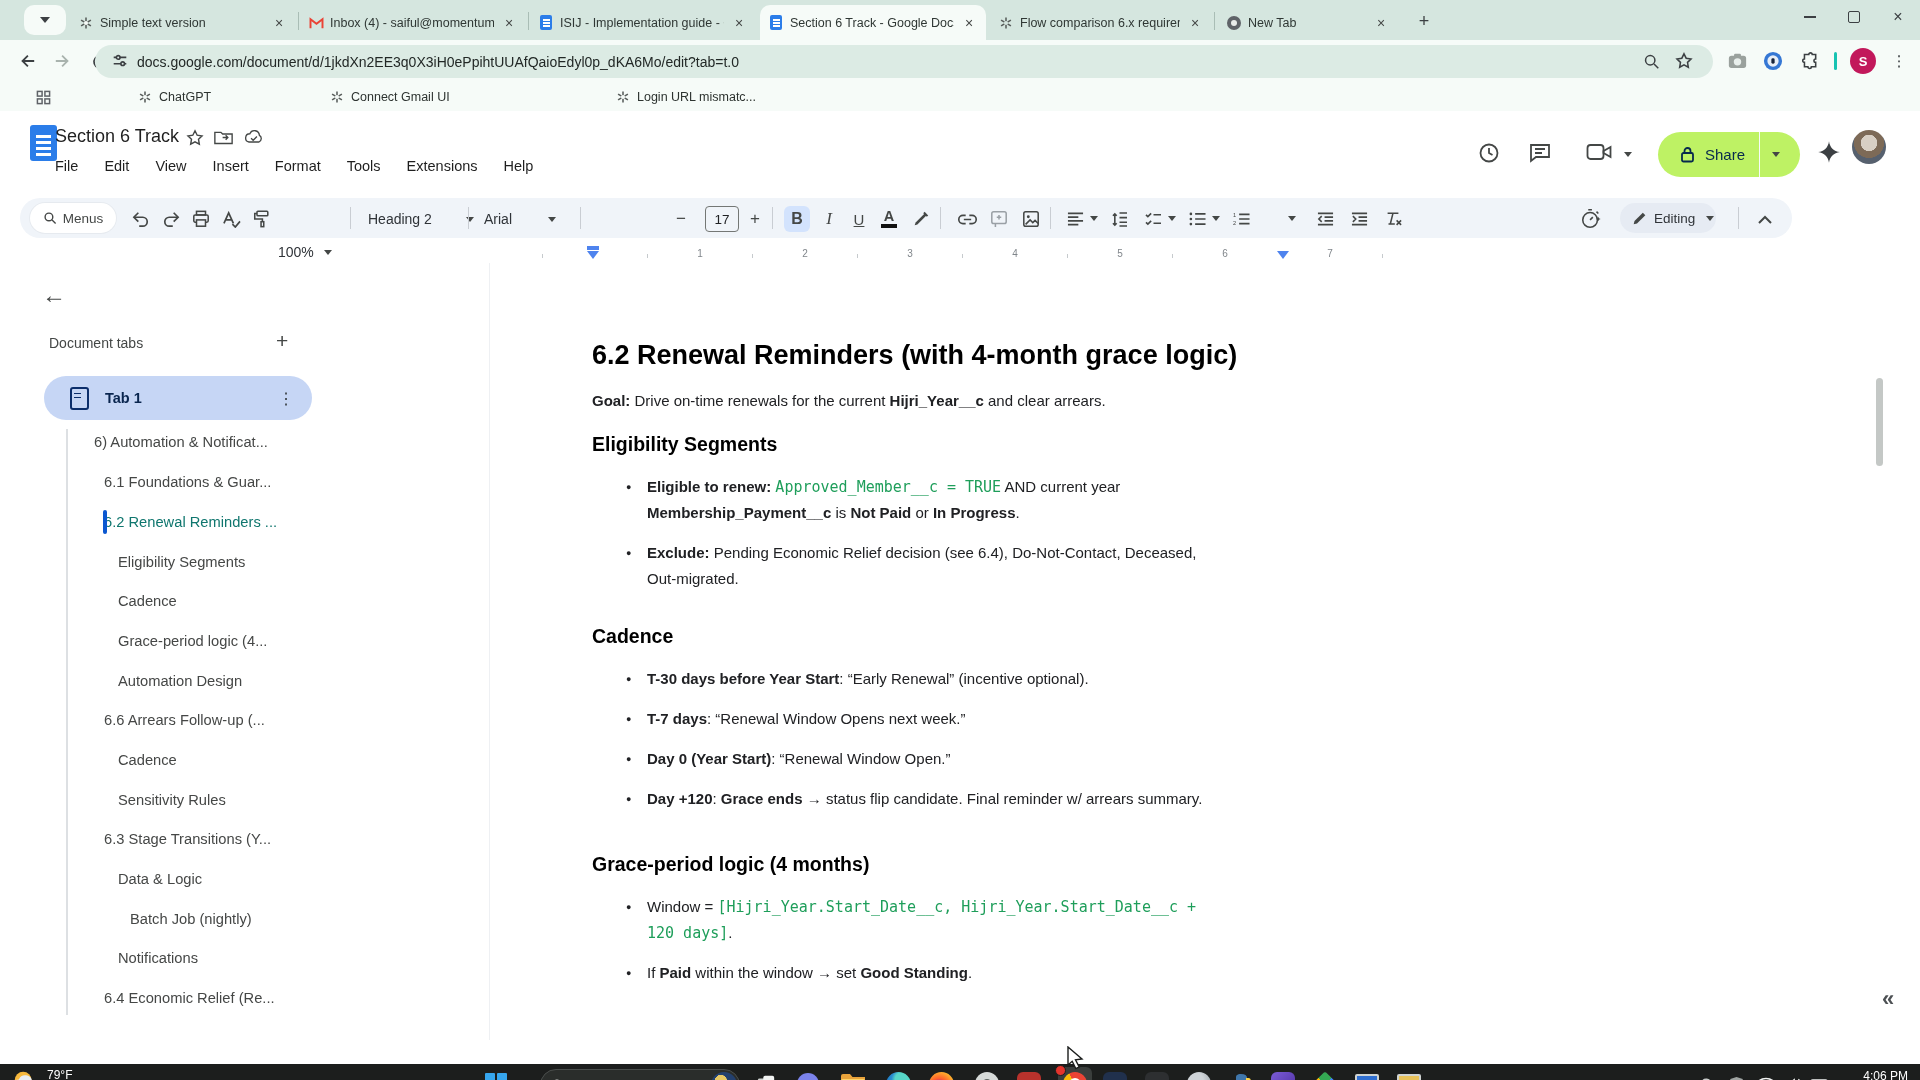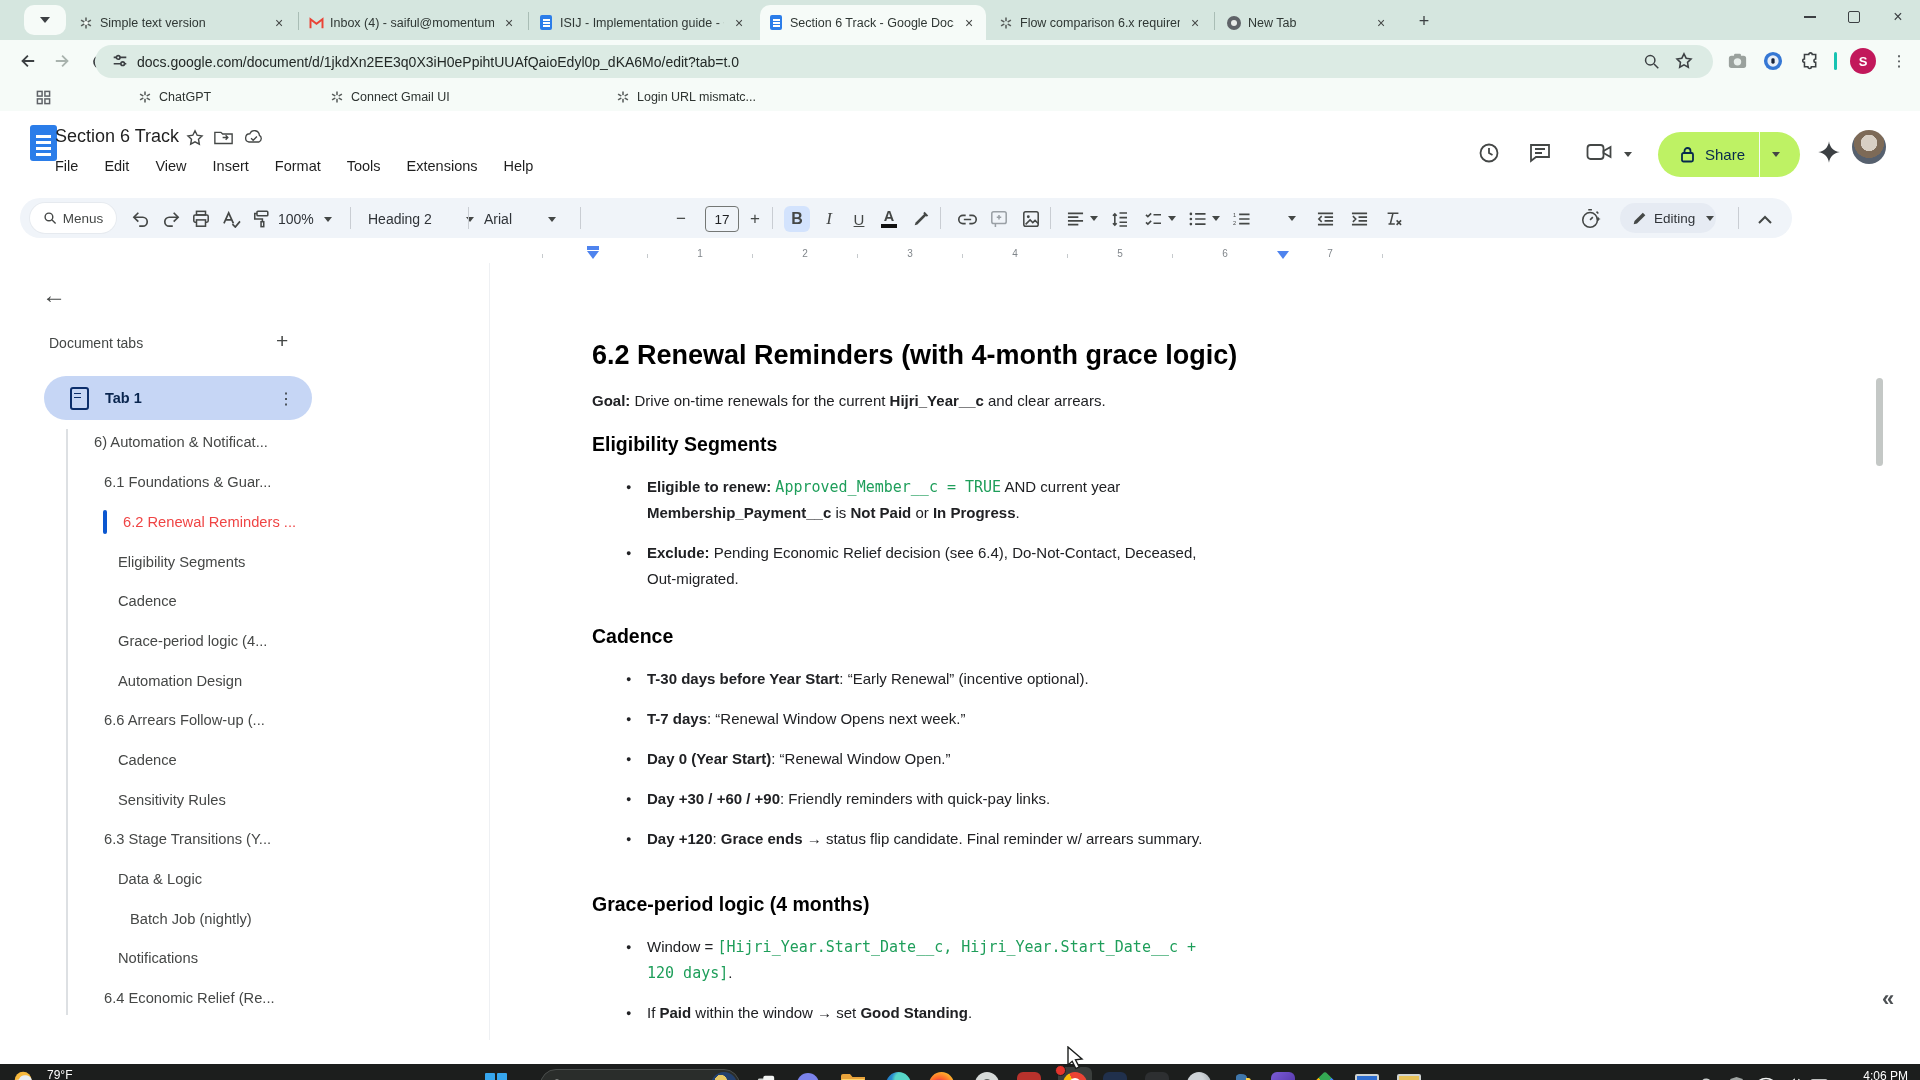--- a/index.html
+++ b/index.html
@@ -82,21 +82,21 @@
   .sb-h{position:absolute;left:49px;top:72px;font-size:14px;color:#444746;}
   .sb-plus{position:absolute;left:276px;top:66px;font-size:21px;color:#444746;}
   .tabpill{position:absolute;left:44px;top:113px;width:268px;height:44px;background:#c6d6f5;border-radius:22px;display:flex;align-items:center;}
   .tabpill .dicon{width:15px;height:19px;border:2px solid #0b2e6b;border-radius:3px;margin-left:26px;position:relative;}
   .tabpill .dicon::after{content:"";position:absolute;left:2px;top:4px;width:7px;height:1.8px;background:#0b2e6b;box-shadow:0 4px 0 #0b2e6b;}
   .tabpill .lbl{font-size:14.5px;font-weight:600;color:#09254e;margin-left:16px;flex:1;}
   .tabpill .kebab{font-size:16px;color:#343a3e;margin-right:18px;}
   .guide{position:absolute;left:66px;top:166px;width:2px;height:586px;background:#dde0e3;}
   .oitem{position:absolute;height:40px;display:flex;align-items:center;}
   .oitem span{font-size:14.7px;color:#454746;white-space:nowrap;}
-  .oitem.sel span{color:#ef4444;margin-left:19px;}
+  .oitem.sel span{color:#0f766e;}
   .oitem.sel::before{content:"";position:absolute;left:-1px;top:8px;width:3.5px;height:24px;border-radius:2px;background:#0b57d0;}
 
   
   .pageedge{position:absolute;left:489px;top:263px;width:1px;height:777px;background:#eef0f3;}
   .docbody{position:absolute;left:592px;top:338px;width:660px;color:#202124;}
   .docbody h2{margin:0 0 18px 0;font-size:27px;line-height:34px;font-weight:700;color:#000;}
   .docbody .goal{margin:0 0 20px 0;font-size:15px;line-height:22px;}
   .docbody h3{margin:0 0 18px 0;font-size:19.5px;line-height:24px;font-weight:700;color:#000;}
   .docbody h3.mt1{margin-top:32px;}
   .docbody h3.mt2{margin-top:40px;}
@@ -430,21 +430,21 @@
           <path d="M11 14l3 3 5-6"></path>
         </svg>
     </div>
     <div class="tbi" style="left:228px;">
       <svg width="17" height="18" viewBox="0 0 18 20" fill="none" stroke="#444746" stroke-width="1.7">
           <rect x="4" y="1.5" width="12" height="5" rx="1"></rect>
           <path d="M4 4H1.5v6H10v3"></path>
           <rect x="8.5" y="13" width="3" height="5.5"></rect>
         </svg>
     </div>
-    <div class="tbsel" style="left:258px;">
+    <div class="tbsel" style="left:258px;margin-top:33px;">
       <span>100%</span>
       <span class="tbcaret" style="margin-left:10px;"></span>
     </div>
     <span class="tbdiv" style="left:330px;"></span>
     <div class="tbsel" style="left:348px;">
       <span>Heading 2</span>
       <span class="tbcaret" style="margin-left:34px;"></span>
     </div>
     <span class="tbdiv" style="left:448px;"></span>
     <div class="tbsel" style="left:464px;">
@@ -662,21 +662,20 @@
     <ul class="dlist">
       <li><span class="b">Eligible to renew: </span><span class="code">Approved_Member__c = TRUE</span><span> AND current year </span><span class="b">Membership_Payment__c</span><span> is </span><span class="b">Not Paid</span><span> or </span><span class="b">In Progress</span><span>.</span></li>
       <li class="gap"><span class="b">Exclude:</span><span> Pending Economic Relief decision (see 6.4), Do-Not-Contact, Deceased, Out-migrated.</span></li>
     </ul>
 
     <h3 class="mt1">Cadence</h3>
     <ul class="dlist">
       <li><span class="b">T-30 days before Year Start</span><span>: “Early Renewal” (incentive optional).</span></li>
       <li><span class="b">T-7 days</span><span>: “Renewal Window Opens next week.”</span></li>
       <li><span class="b">Day 0 (Year Start)</span><span>: “Renewal Window Open.”</span></li>
-      <li><span class="b">Day +30 / +60 / +90</span><span>: Friendly reminders with quick-pay links.</span></li>
       <li class="gap"><span class="b">Day +120</span><span>: </span><span class="b">Grace ends</span><span> → status flip candidate. Final reminder w/ arrears summary.</span></li>
     </ul>
 
     <h3 class="mt2">Grace-period logic (4 months)</h3>
     <ul class="dlist">
       <li><span>Window = </span><span class="code">[Hijri_Year.Start_Date__c, Hijri_Year.Start_Date__c + 120 days]</span><span>.</span></li>
       <li><span>If </span><span class="b">Paid</span><span> within the window → set </span><span class="b">Good Standing</span><span>.</span></li>
     </ul>
   </div>
 

